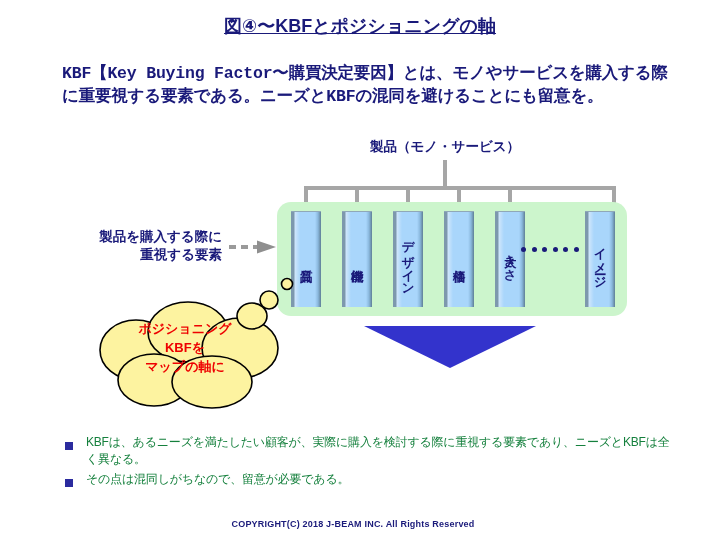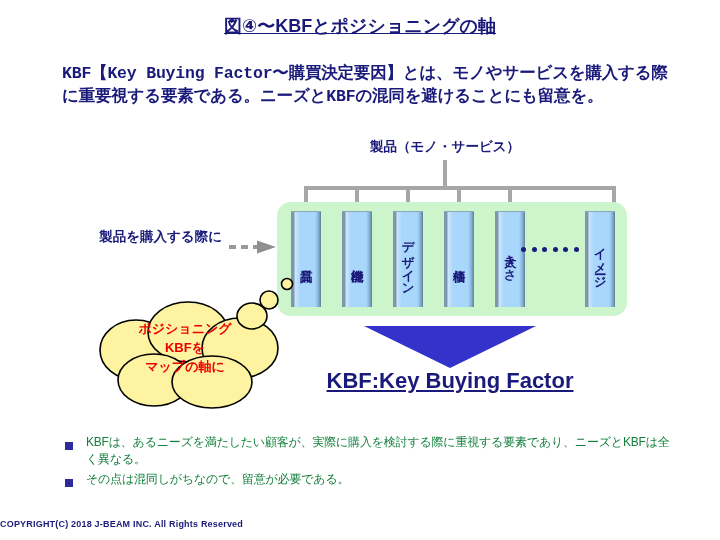--- a/index.html
+++ b/index.html
@@ -208,21 +208,21 @@
     height: 8px;
     background: #2b2b9e;
   }
 
   
   #footer-copyright {
     position: absolute;
     left: 0;
     top: 519px;
     width: 706px;
-    text-align: left;
+    text-align: center;
     font-size: 9px;
     font-weight: bold;
     color: #1a1a7a;
     letter-spacing: 0.2px;
   }
 </style>
 </head>
 <body>
 
 <div id="slide">
@@ -267,20 +267,21 @@
     <span></span>
     <span></span>
     <span></span>
     <span></span>
     <span></span>
     <span></span>
   </div>
 
   <div id="left-label">
     <div>製品を購入する際に</div>
+    <div>重視する要素</div>
   </div>
 
   <svg id="dashed-arrow" viewBox="0 0 50 16">
     <line x1="1" y1="8" x2="30" y2="8" stroke="#9a9a9a" stroke-width="4" stroke-dasharray="7,5"></line>
     <polygon points="29,1.5 48,8 29,14.5" fill="#8f8f8f"></polygon>
   </svg>
 
   <svg id="thought-cloud" viewBox="0 0 200 118">
     <g fill="#fdf3a0" stroke="#000000" stroke-width="1.6">
       <ellipse cx="44" cy="58" rx="36" ry="30"></ellipse>
@@ -300,21 +301,20 @@
   <div id="cloud-text">
     <div>ポジショニング</div>
     <div>KBFを</div>
     <div>マップの軸に</div>
   </div>
 
   <svg id="down-arrow" viewBox="0 0 172 42">
     <polygon points="0,0 172,0 86,42" fill="#3333cc"></polygon>
   </svg>
 
-  <div id="kbf-heading">KBF:Key Buying Factor</div>
 
   <div id="bullet-list">
     <div class="bullet-row">
       <span class="bullet-marker"></span>
       <span>KBFは、あるニーズを満たしたい顧客が、実際に購入を検討する際に重視する要素であり、ニーズとKBFは全く異なる。</span>
     </div>
     <div class="bullet-row">
       <span class="bullet-marker"></span>
       <span>その点は混同しがちなので、留意が必要である。</span>
     </div>

